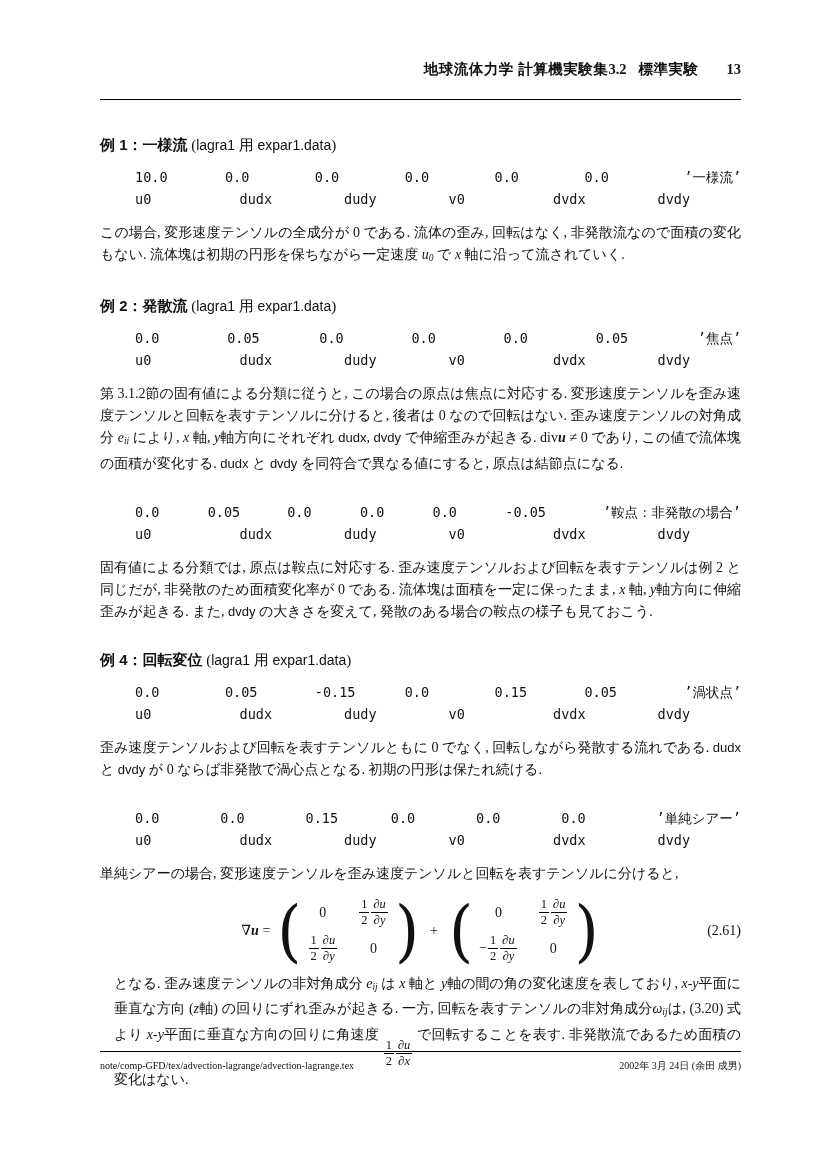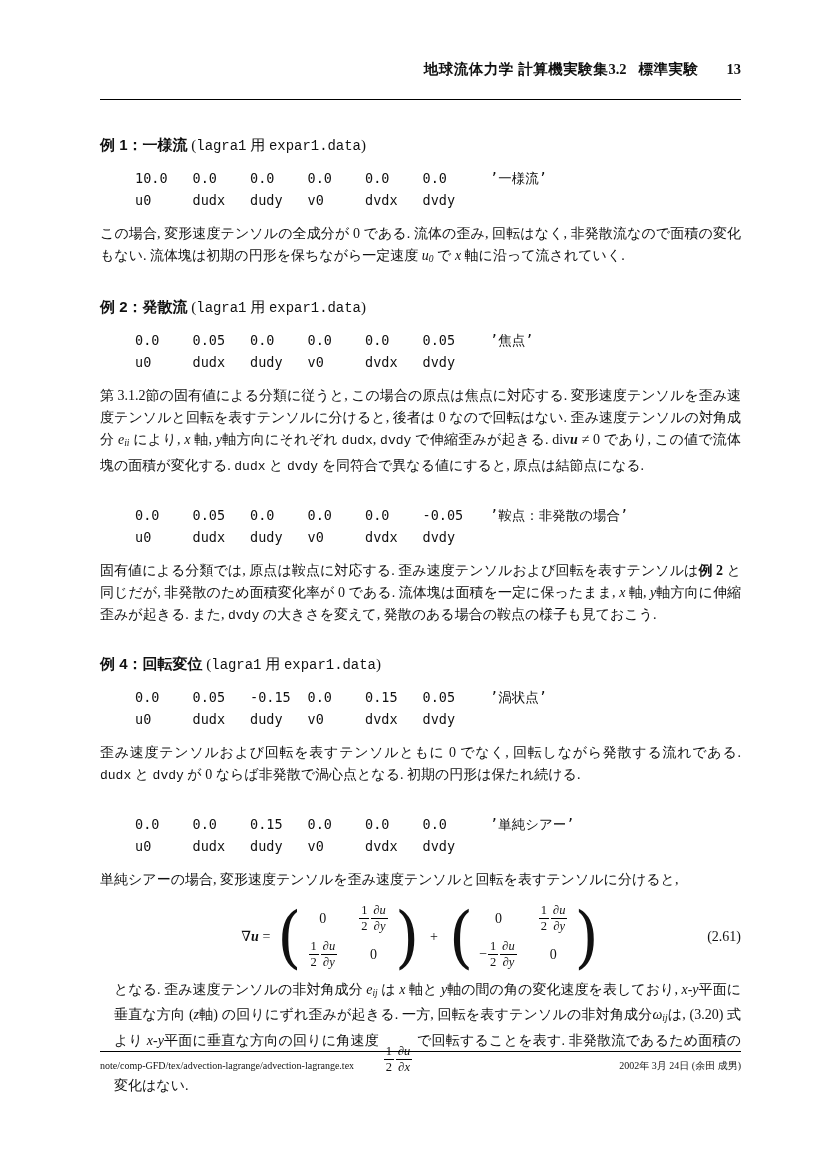--- a/index.html
+++ b/index.html
@@ -29,32 +29,32 @@
   .rh-sec-title { font-family:"Liberation Sans","DejaVu Sans",sans-serif; margin-left:12px; letter-spacing:0.5px; }
   .rh-page { font-family:"Liberation Serif","DejaVu Serif",serif; margin-left:28px; }
 
   
   .example { margin-top:26px; }
   .example:first-of-type { margin-top:34px; }
   .ex-heading {
     margin:0; font-size:15px; font-weight:normal; line-height:22px;
   }
   .hb { font-weight:bold; font-family:"Liberation Sans","DejaVu Sans",sans-serif; }
-  .b  { font-weight:bold; }
-  .tt { font-family:Liberation Mono, monospace; font-size:0.93em; }
+  .b  { font-weight:normal; }
+  .tt { font-family:Liberation Sans, sans-serif; font-size:0.93em; }
   .it { font-style:italic; }
   .bi { font-style:italic; font-weight:bold; }
   .sub { font-size:68%; vertical-align:-0.25em; font-style:italic; }
 
   .data-block {
     margin-top:10px; margin-left:35px;
     font-family:"DejaVu Sans Mono","Liberation Mono",monospace;
     font-size:13.5px; line-height:22px;
   }
-  .data-row { display:flex; white-space:pre; }
+  .data-row { display:flex; white-space:pre;gap:47px; }
   .data-row .col { display:inline-block; width:57.5px; }
   .data-row .comment { margin-left:10px;text-align:center; }
 
   .para {
     margin:12px 0 0 0;
     font-size:14px; line-height:22px;
     text-align:justify;
   }
 
   

